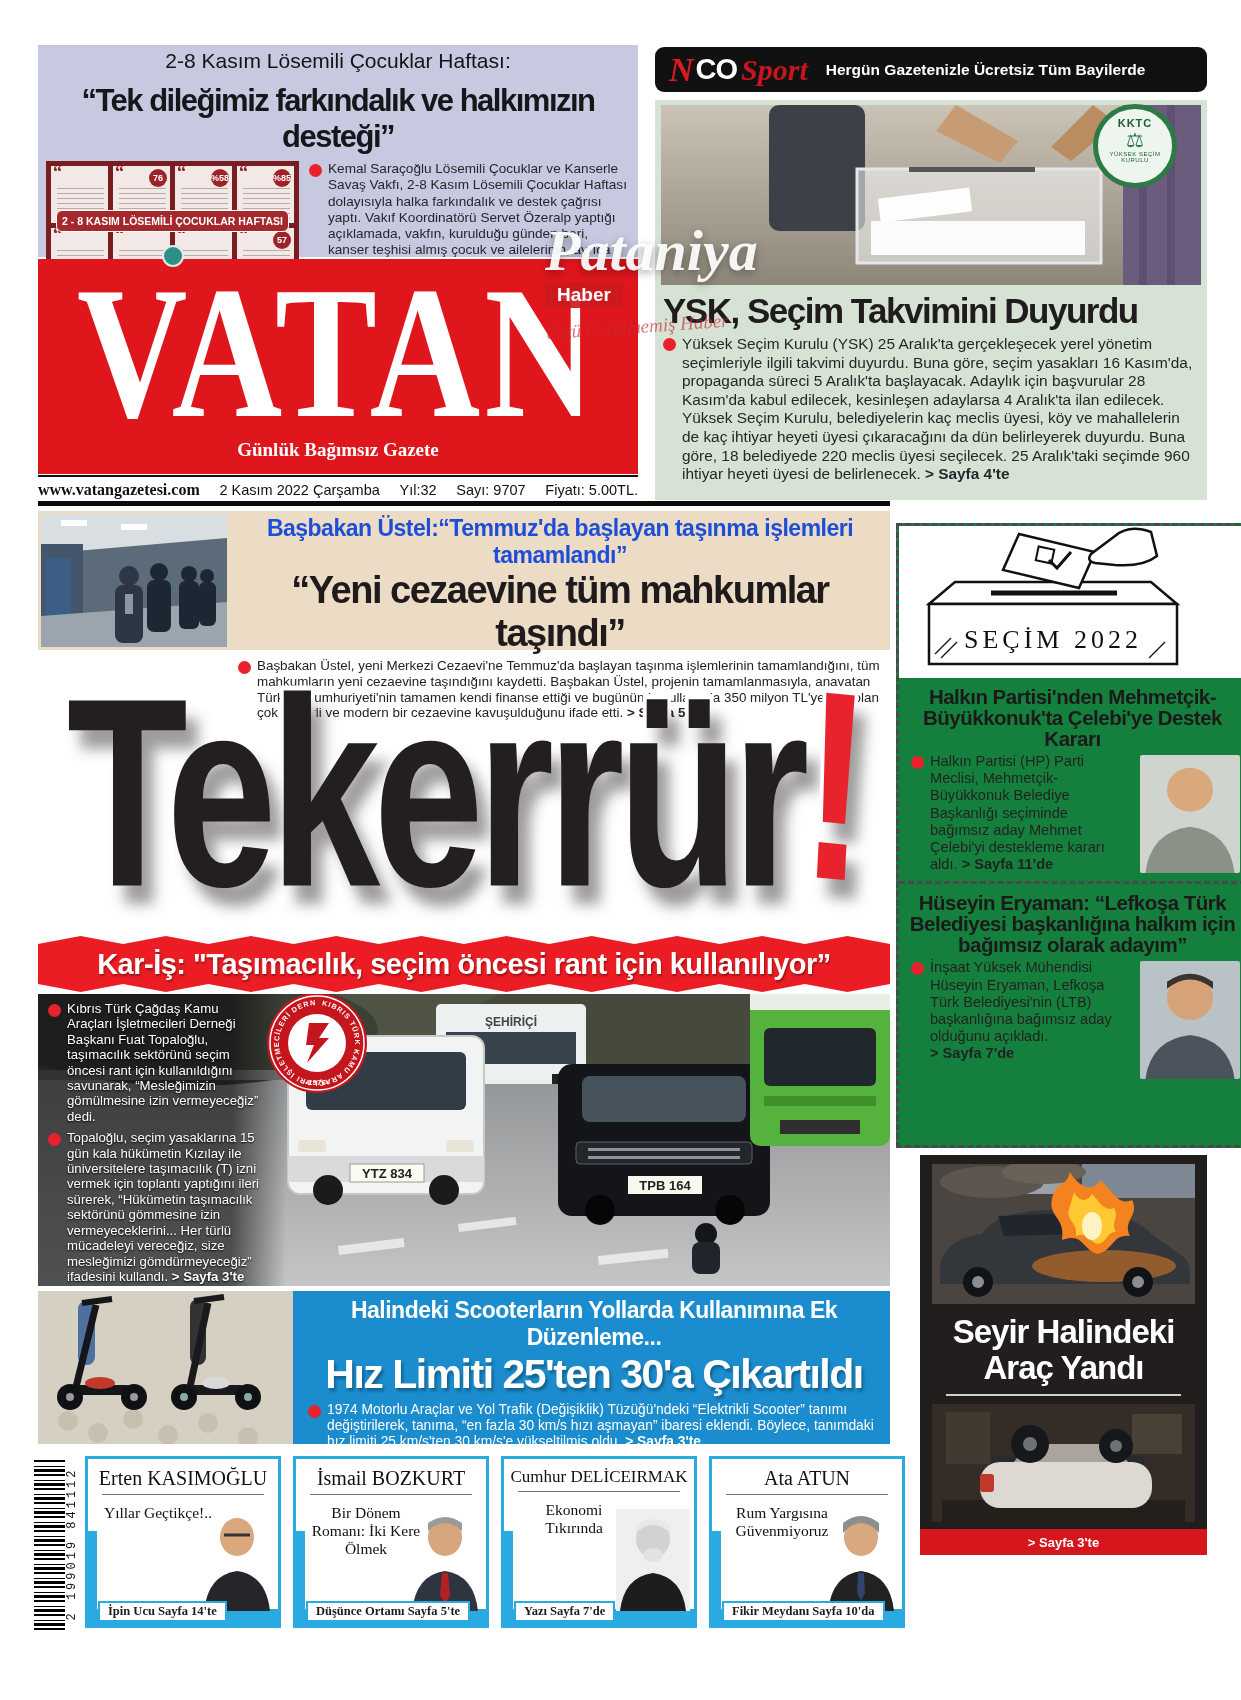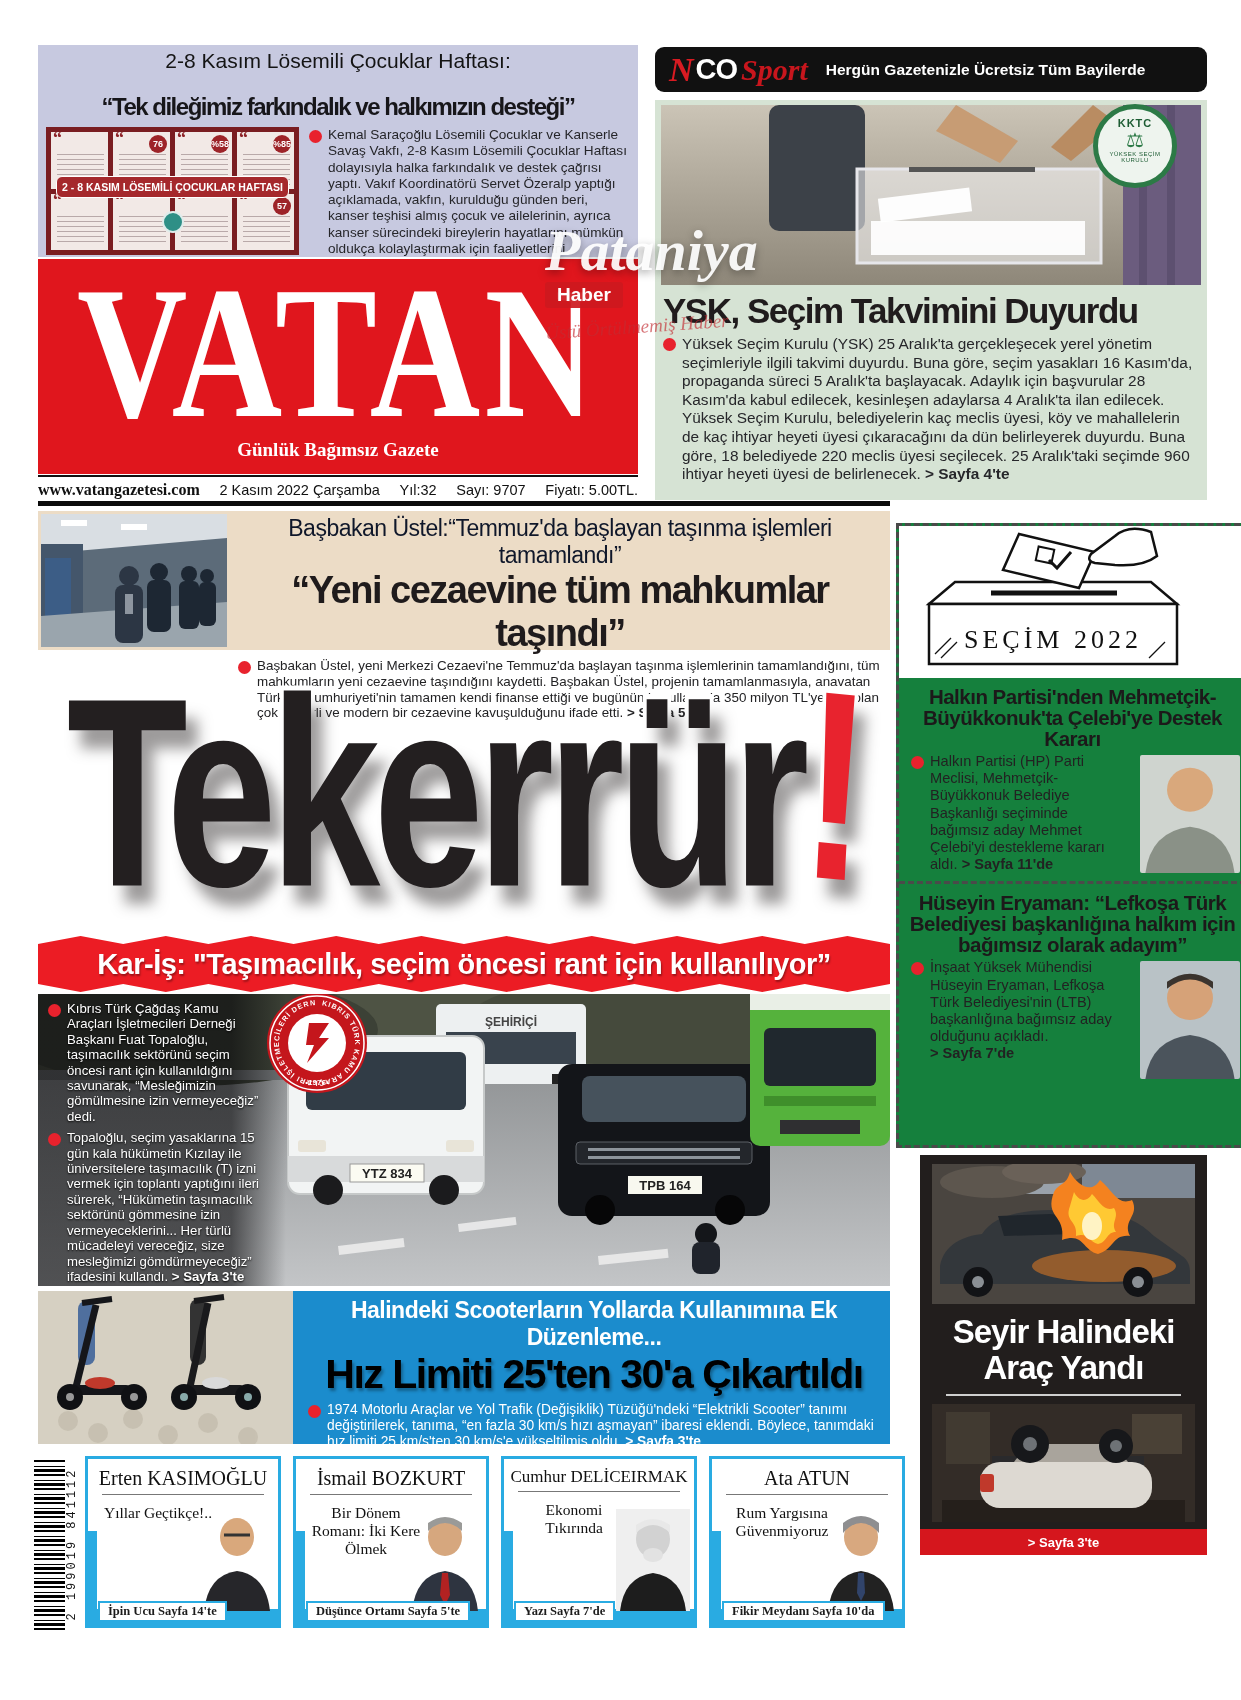--- a/index.html
+++ b/index.html
@@ -7,21 +7,21 @@
         font-family:"Liberation Sans",sans-serif;color:#1c1c1c;}
   .abs{position:absolute;}
   .hl{font-weight:bold;letter-spacing:-1px;color:#1f1b1c;}
   .bullet{position:relative;padding-left:19px;margin:0 0 8px 0;}
   .bullet::before{content:"";position:absolute;left:0;top:3px;width:13px;height:13px;border-radius:50%;background:#e8222d;}
   .pref{font-weight:bold;white-space:nowrap;}
 
   
   #box-losemi{left:38px;top:45px;width:600px;height:212px;background:#c7c9e0;padding:4px 8px;box-sizing:border-box;}
   #box-losemi .kick{text-align:center;font-size:21px;font-weight:500;color:#141414;}
-  #box-losemi .head{text-align:center;font-size:24px;font-weight:bold;letter-spacing:-1.5px;margin-top:20px;color:#17161a;}
+  #box-losemi .head{text-align:center;font-size:31px;font-weight:bold;letter-spacing:-1.5px;margin-top:10px;color:#17161a;}
   #losemi-row{display:flex;gap:10px;margin-top:6px;}
   #collage{position:relative;width:253px;height:128px;background:#7a1d21;flex:0 0 auto;
            display:grid;grid-template-columns:repeat(4,1fr);grid-template-rows:1fr 1fr;gap:5px;padding:5px;box-sizing:border-box;}
   #collage .card{background:#f2e9e6;position:relative;overflow:hidden;}
   #collage .card .q{position:absolute;left:2px;top:-4px;color:#8d2227;font-size:18px;font-weight:bold;font-family:"Liberation Serif",serif;}
   #collage .card .lines{position:absolute;left:6px;right:4px;top:18px;bottom:4px;
      background:repeating-linear-gradient(#0000 0 4px,#b9a9a9 4px 5px);}
   #collage .badge{position:absolute;right:3px;top:3px;background:#9d2328;color:#fff;font-size:9px;font-weight:bold;
      border-radius:50%;width:18px;height:18px;display:flex;align-items:center;justify-content:center;}
   #collage .cbanner{position:absolute;left:4%;right:4%;top:38%;background:#a5282c;border:1px solid #fff;
@@ -62,21 +62,21 @@
      letter-spacing:4px;transform:scale(1.02,1.26);transform-origin:center 40%;margin-top:14px;}
   #masthead .sub{font-family:"Liberation Serif",serif;font-weight:bold;color:#fff;font-size:19px;margin-top:16px;}
   #infobar{left:38px;top:475px;width:600px;height:26px;border-top:2px solid #111;display:flex;align-items:center;
      justify-content:space-between;font-size:14.5px;color:#111;gap:12px;}
   #infobar .web{font-weight:bold;font-size:16px;font-family:"Liberation Serif",serif;}
   #rule-main{left:38px;top:501px;width:852px;height:5px;background:#0b0b0b;}
 
   
   #box-cez{left:38px;top:511px;width:852px;height:139px;background:#ecdcc6;box-sizing:border-box;padding:4px 8px 4px 200px;}
   #cez-photo{position:absolute;left:3px;top:3px;width:186px;height:133px;overflow:hidden;}
-  #box-cez .kick{font-size:23px;font-weight:400;letter-spacing:-0.5px;color:#0f172a;text-align:center;}
+  #box-cez .kick{font-size:23px;font-weight:700;letter-spacing:-0.5px;color:#1d4ed8;text-align:center;}
   #box-cez .head{font-size:38px;font-weight:bold;letter-spacing:-1.5px;color:#1f1b1c;text-align:center;margin-top:0px;}
   #box-cez .body{font-size:13.4px;line-height:15.8px;color:#232325;margin-top:3px;}
 
   
   #tek{left:38px;top:648px;width:852px;height:288px;display:flex;align-items:center;justify-content:center;overflow:visible;}
   #tek .word{font-size:236px;font-weight:bold;letter-spacing:-8px;color:#231f20;line-height:1;
      transform:scale(0.84,1.14);transform-origin:center;
      -webkit-text-stroke:9px #ffffff;paint-order:stroke fill;
      text-shadow:14px 16px 14px rgba(60,55,55,.5);white-space:nowrap;}
   #tek .mark{color:#e8232e;display:inline-block;transform:rotate(4deg) translateY(-6px);}
@@ -92,21 +92,21 @@
   #street svg{position:absolute;left:0;top:0;}
   #street-overlay{position:absolute;left:0;top:0;width:248px;height:292px;box-sizing:border-box;
      background:linear-gradient(90deg,rgba(10,10,12,.62) 78%,rgba(10,10,12,0));padding:7px 26px 4px 10px;}
   #street-overlay p{color:#fff;font-size:13.2px;line-height:15.4px;text-shadow:0 1px 2px #000;margin-bottom:6px;}
   #assoc-logo{position:absolute;left:228px;top:-2px;width:102px;height:102px;z-index:5;}
 
   
   #box-scoot{left:38px;top:1291px;width:852px;height:153px;background:#1b8ccd;box-sizing:border-box;padding:6px 10px 4px 270px;}
   #scoot-photo{position:absolute;left:0;top:0;width:255px;height:153px;overflow:hidden;}
   #box-scoot .kick{color:#fff;font-weight:bold;font-size:23px;letter-spacing:-0.5px;text-align:center;}
-  #box-scoot .head{color:#000000;font-weight:bold;font-size:41px;letter-spacing:-1.5px;text-align:center;white-space:nowrap;
+  #box-scoot .head{color:#ffffff;font-weight:bold;font-size:41px;letter-spacing:-1.5px;text-align:center;white-space:nowrap;
      text-shadow:2px 3px 3px rgba(0,0,0,.3);margin-top:0;}
   #box-scoot .body{color:#fff;font-size:13.8px;line-height:16.2px;margin-top:4px;}
   #box-scoot .bullet::before{background:#e8222d;}
 
   
   #sidebar{left:896px;top:523px;width:353px;height:625px;border:3px dashed #4a4a4a;box-sizing:border-box;background:#15803d;}
   #secim-illus{background:#fff;height:152px;position:relative;}
   .sb-head{font-weight:bold;font-size:20.5px;line-height:21px;letter-spacing:-0.5px;text-align:center;color:#1c191a;margin:8px 6px 4px;}
   .sb-body{font-size:14.6px;line-height:17.2px;color:#222;margin:2px 10px 8px 12px;position:relative;}
   .sb-row{position:relative;padding-right:108px;}

